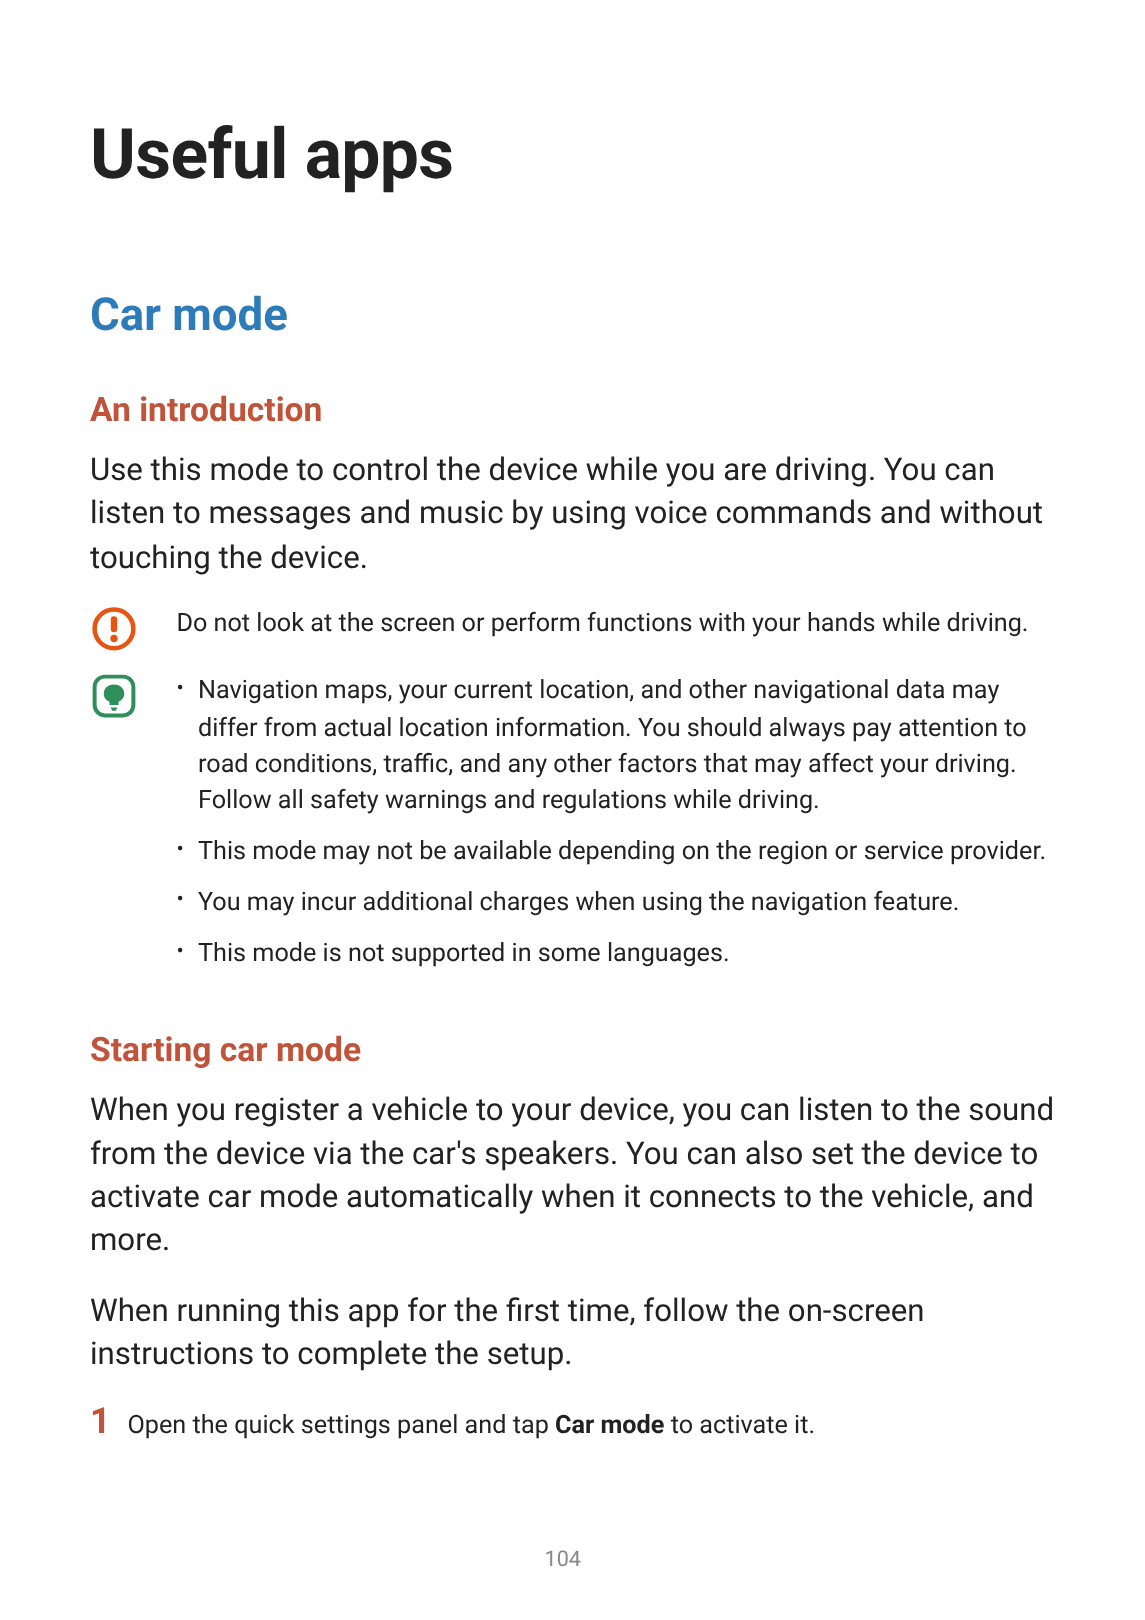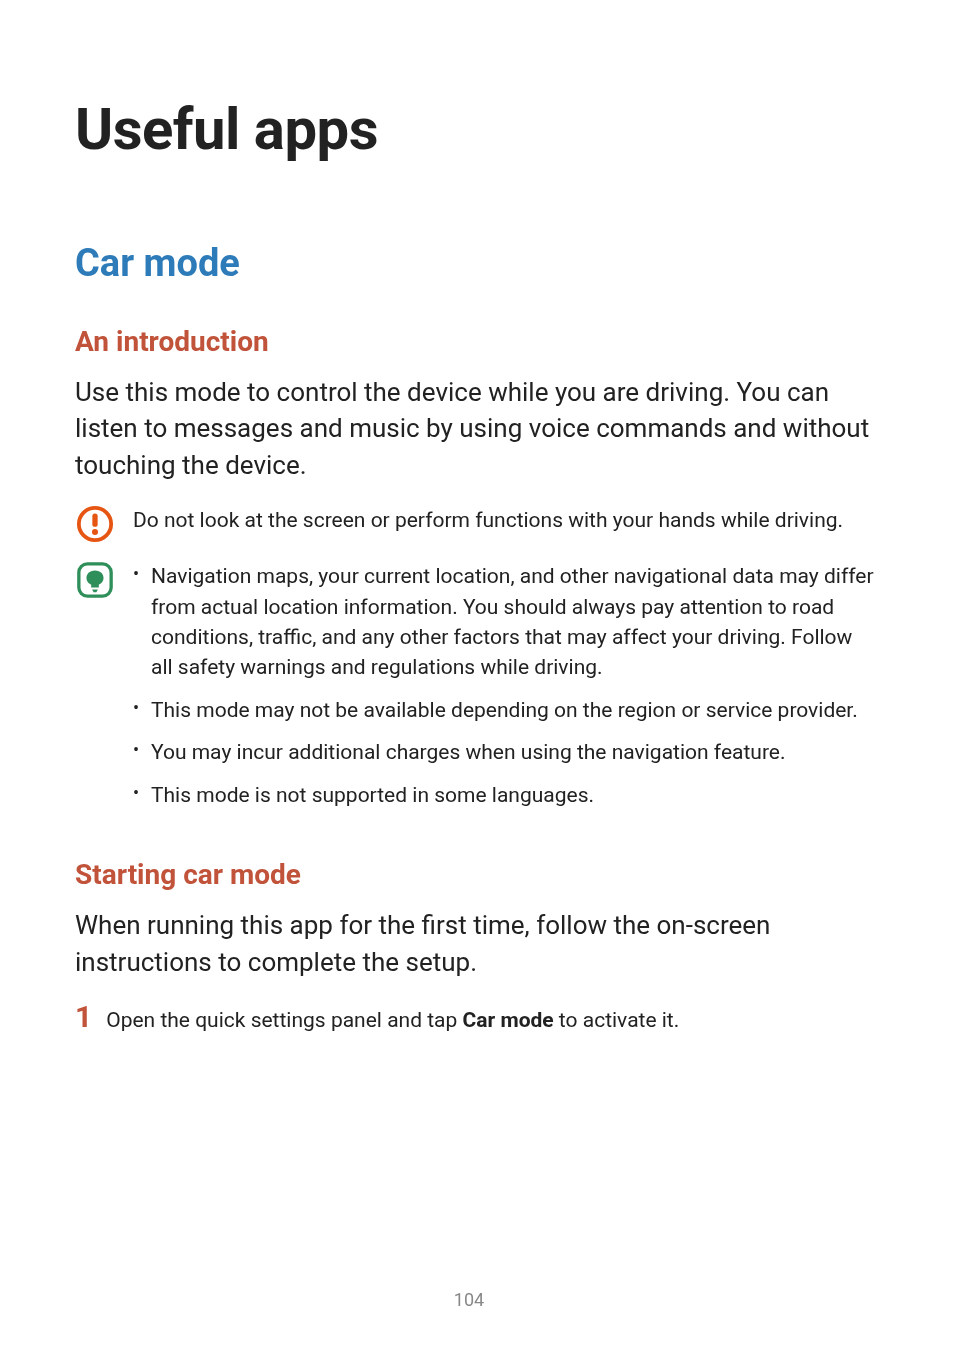--- a/index.html
+++ b/index.html
@@ -35,21 +35,21 @@
   }
   .para {
     font-size: 26px;
     line-height: 1.4;
     color: #222;
     margin-bottom: 22px;
   }
   .callout {
     display: flex;
     align-items: flex-start;
-    gap: 18px;
+    gap: 32px;
     margin-bottom: 18px;
   }
   .callout .icon-wrap {
     flex: 0 0 40px;
     display: flex;
     justify-content: center;
     padding-top: 0;
   }
   .callout .content {
     flex: 1;
@@ -141,20 +141,21 @@
         <li>This mode may not be available depending on the region or service provider.</li>
         <li>You may incur additional charges when using the navigation feature.</li>
         <li>This mode is not supported in some languages.</li>
       </ul>
     </div>
   </div>
 
   <div class="section-gap"></div>
 
   <div class="h3">Starting car mode</div>
+  <div class="para">When you register a vehicle to your device, you can listen to the sound from the device via the car's speakers. You can also set the device to activate car mode automatically when it connects to the vehicle, and more.</div>
   <div class="para">When running this app for the first time, follow the on-screen instructions to complete the setup.</div>
 
   <div class="step">
     <div class="num">1</div>
     <div class="text">
       <span>Open the quick settings panel and tap </span><span class="bold">Car mode</span><span> to activate it.</span>
     </div>
   </div>
 
 </div>

